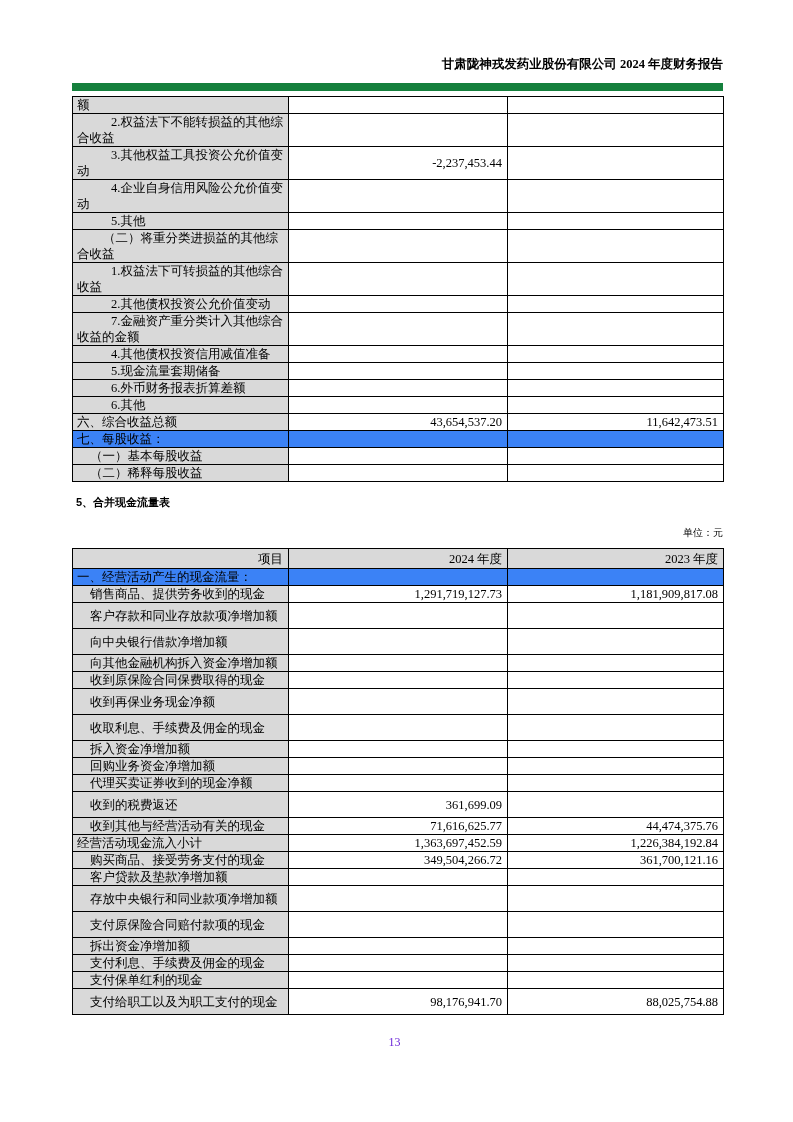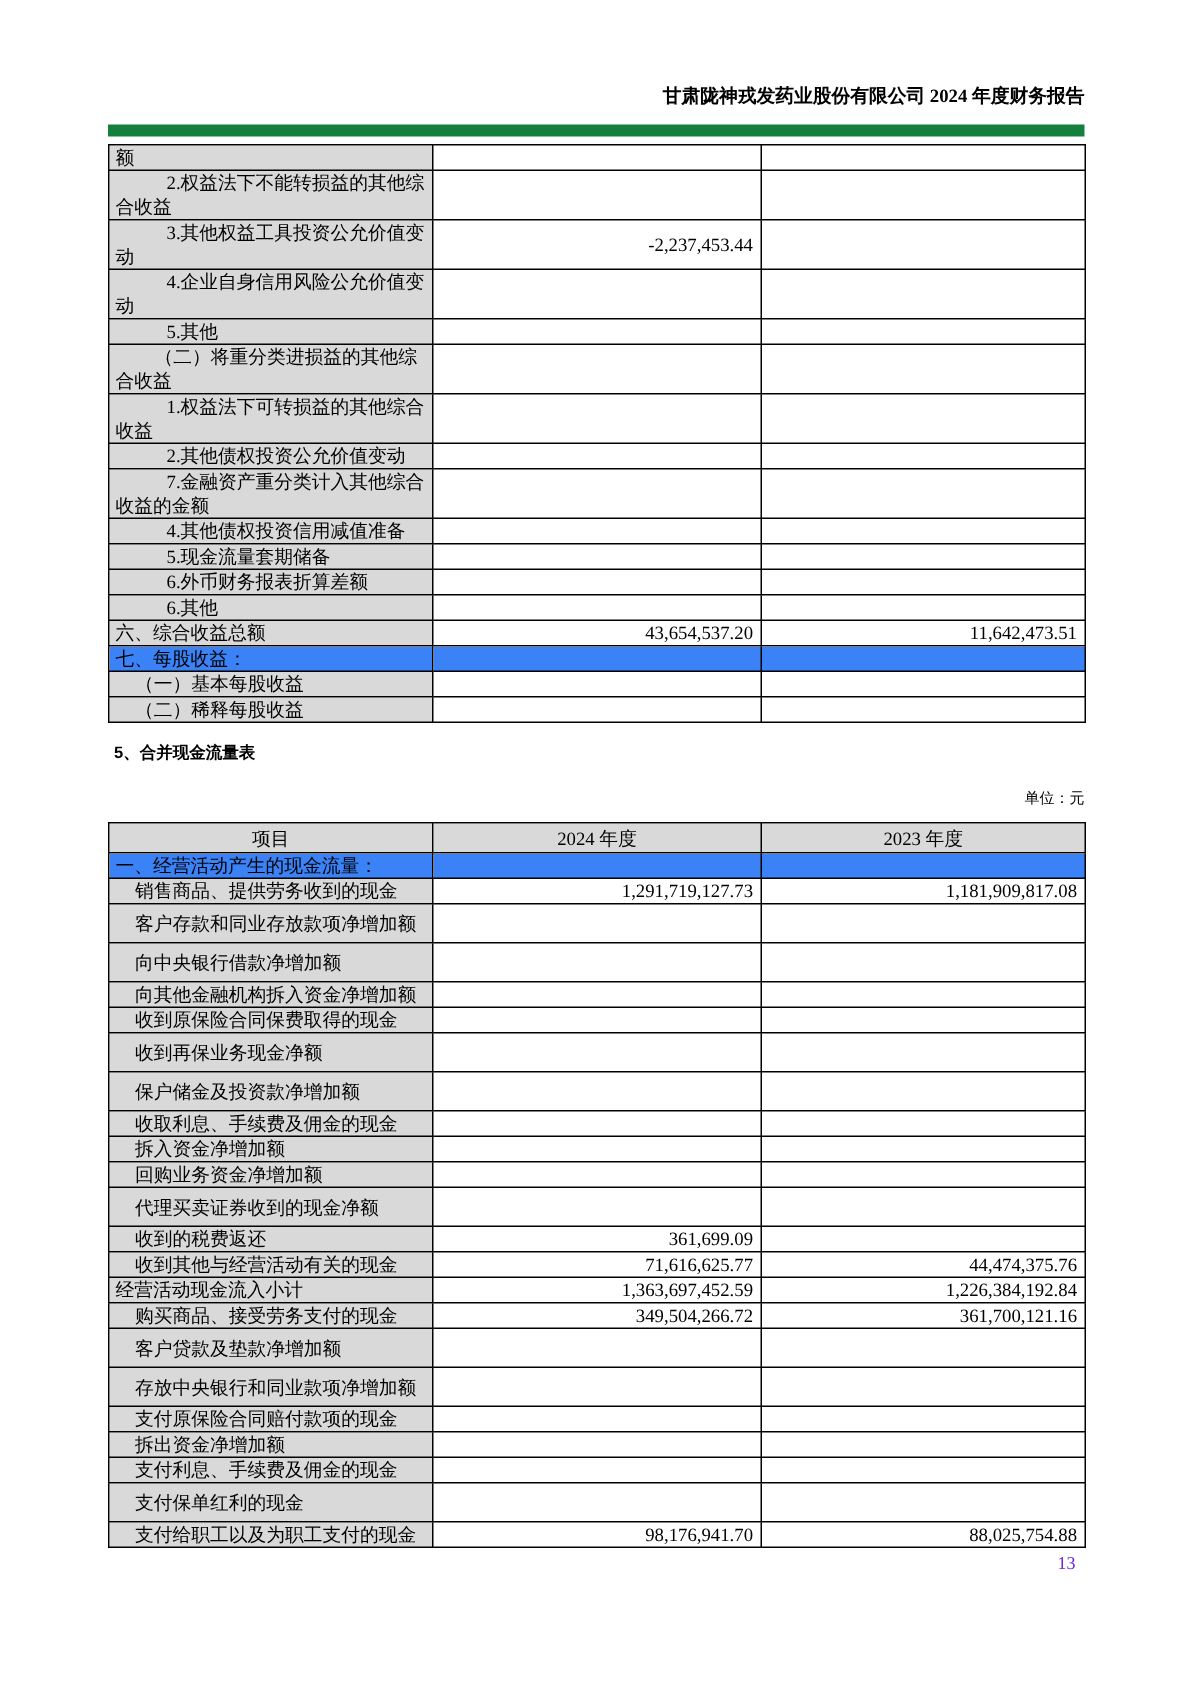--- a/index.html
+++ b/index.html
@@ -37,21 +37,21 @@
   table.fin td, table.fin th {
     border: 1px solid #000;
     padding: 0 5px;
     line-height: 16px;
     vertical-align: middle;
     overflow: hidden;
     font-weight: normal;
   }
   table.fin th {
     background: #d9d9d9;
-    text-align: center;
+    text-align: right;
     height: 19px;
   }
   table.fin td.label {
     background: #d9d9d9;
     text-align: left;
     padding-left: 4px;
   }
   table.fin td.num { text-align: right; }
   table.fin tr.shade-all td { background: #3b82f6; }
   .ind0 { text-indent: 0; }
@@ -78,21 +78,21 @@
   .unit-label {
     position: absolute;
     top: 525px; left: 72px; width: 651px;
     text-align: right;
     font-size: 10px;
     line-height: 16px;
   }
   .page-number {
     position: absolute;
     top: 1035px; left: 72px; width: 651px;
-    text-align: right;
+    text-align: center;
     padding-right: 6px;
     box-sizing: border-box;
     font-size: 12px;
     color: #6d28d9;
   }
 </style>
 </head>
 <body>
 
 <div class="page-header">甘肃陇神戎发药业股份有限公司 2024 年度财务报告</div>
@@ -239,25 +239,20 @@
         <td class="label ind1">收到原保险合同保费取得的现金</td>
         <td class="num"></td>
         <td class="num"></td>
       </tr>
       <tr>
         <td class="label ind1">收到再保业务现金净额</td>
         <td class="num"></td>
         <td class="num"></td>
       </tr>
       <tr>
-        <td class="label ind1">保户储金及投资款净增加额</td>
-        <td class="num"></td>
-        <td class="num"></td>
-      </tr>
-      <tr>
         <td class="label ind1">收取利息、手续费及佣金的现金</td>
         <td class="num"></td>
         <td class="num"></td>
       </tr>
       <tr>
         <td class="label ind1">拆入资金净增加额</td>
         <td class="num"></td>
         <td class="num"></td>
       </tr>
       <tr>

